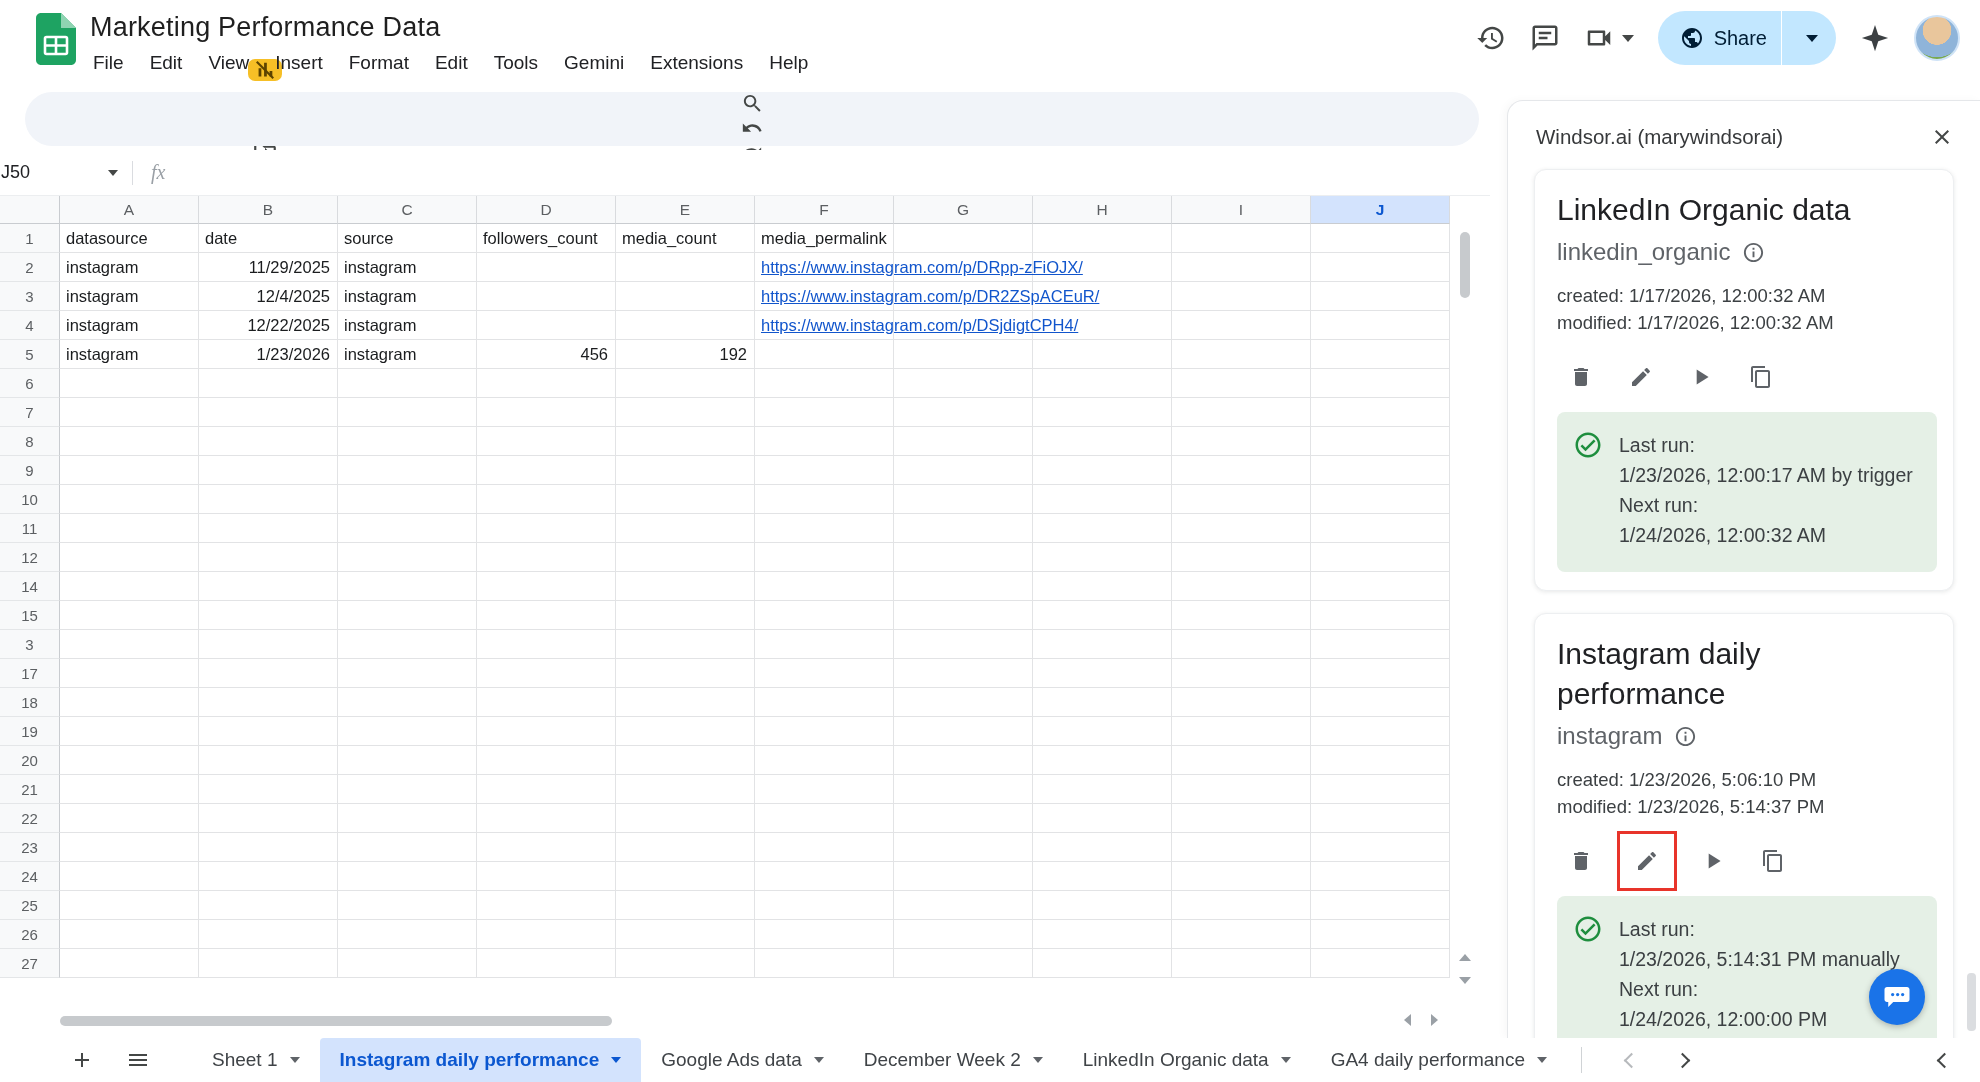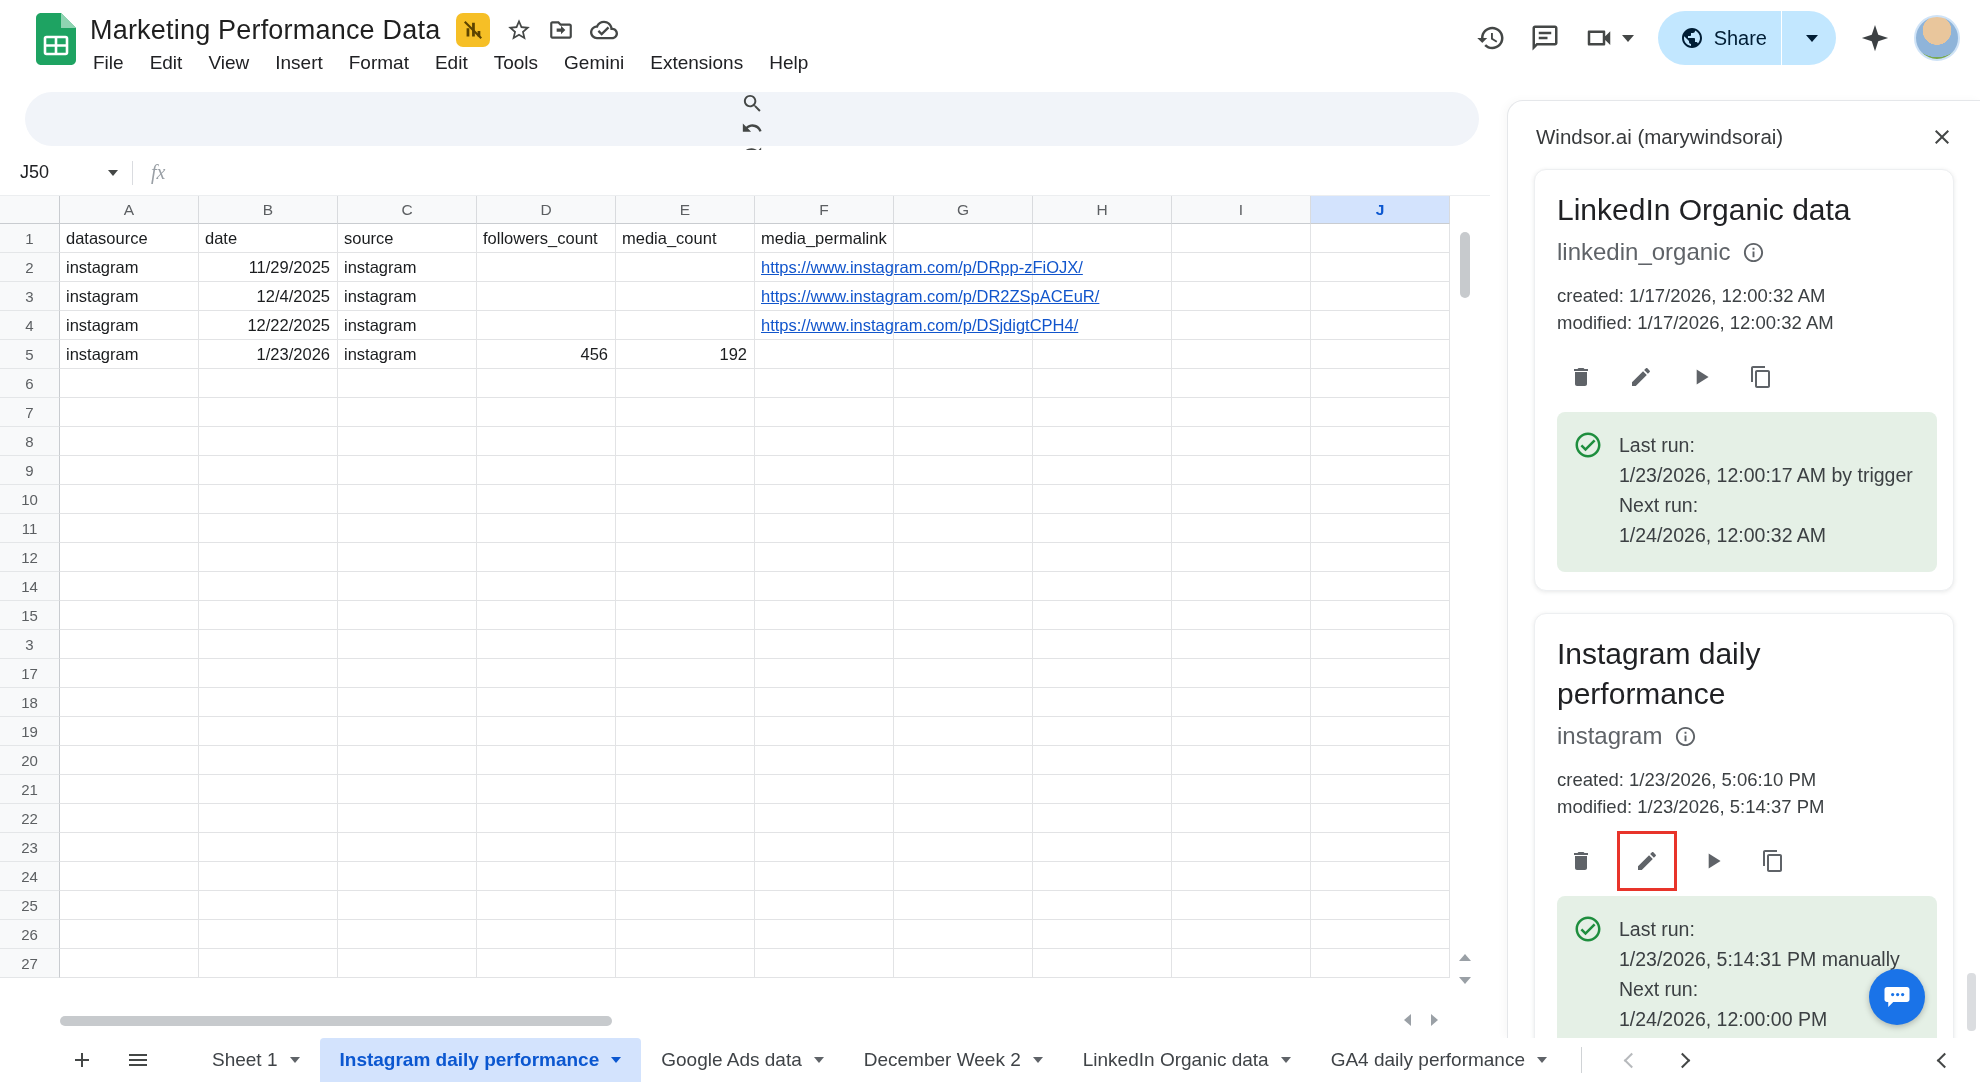--- a/index.html
+++ b/index.html
@@ -5,21 +5,21 @@
   * { margin:0; padding:0; box-sizing:border-box; }
   html,body { width:1980px; height:1082px; overflow:hidden; background:#fff;
     font-family:"Liberation Sans","DejaVu Sans",sans-serif; color:#202124; }
   .app { position:relative; width:1980px; height:1082px; }
   button { background:none; border:0; padding:0; font:inherit; color:inherit; cursor:pointer; }
   svg { display:block; }
 
   
   .titlebar { position:absolute; left:0; top:0; width:1980px; height:88px; background:#fff; }
   .logo { position:absolute; left:36px; top:13px; width:40px; height:52px; }
-  .title-row { position:absolute; left:90px; top:12px; height:36px; display:flex; align-items:center; gap:16px; }
+  .title-row { position:absolute; left:90px; top:12px; height:36px; display:flex; align-items:center; gap:16px;flex-direction:column; }
   .doc-title { font-size:27px; color:#1f1f1f; letter-spacing:.2px; white-space:nowrap; }
   .badge { width:34px; height:34px; border-radius:7px; background:#f6bf26; display:flex; align-items:center; justify-content:center; }
   .tb-ic { color:#444746; }
   .menu-row { position:absolute; left:82px; top:48px; display:flex; gap:4px; }
   .menu-item { font-size:19px; color:#202124; padding:4px 11px; border-radius:8px; }
   .top-right { position:absolute; right:20px; top:8px; height:60px; display:flex; align-items:center; gap:24px; }
   .share-pill { height:54px; background:#c2e7ff; border-radius:27px; display:flex; align-items:center; padding:0 8px 0 22px; gap:10px; color:#001d35; }
   .share-label { font-size:20px; font-weight:500; }
   .share-sep { width:1px; height:54px; background:#ffffff; margin:0 4px; }
   .caret-down { width:0; height:0; border-left:6px solid transparent; border-right:6px solid transparent; border-top:7px solid currentColor; }
@@ -35,21 +35,21 @@
   .strike-l { text-decoration:line-through; font-size:19px; }
   .a-color { display:flex; flex-direction:column; align-items:center; gap:3px; }
   .a-color .bar { width:22px; height:5px; background:#111; }
   .fill-bar { width:22px; height:5px; background:#fff; border:1px solid #d3d6da; }
   .size-box { width:46px; height:32px; border:1.5px solid #6f7378; border-radius:7px; display:flex; align-items:center; justify-content:center; font-size:19px; color:#1f1f1f; }
   .grayed { opacity:.42; }
   .collapse { margin-left:auto; }
 
   
   .formula-row { position:absolute; left:0; top:150px; width:1490px; height:46px; display:flex; align-items:center; border-bottom:1px solid #eceef0; background:#fff; }
-  .name-box { width:118px; padding-left:20px; font-size:18px; color:#202124; display:flex; align-items:center; justify-content:space-between; }
+  .name-box { width:118px; padding-left:1px; font-size:18px; color:#202124; display:flex; align-items:center; justify-content:space-between; }
   .name-box .caret-down { border-left-width:5px; border-right-width:5px; border-top-width:6px; color:#444746; }
   .fx-div { width:1px; height:24px; background:#dadce0; margin:0 18px 0 14px; }
   .fx { font-style:italic; font-family:"Liberation Serif",serif; font-size:20px; color:#9aa0a6; }
 
   
   .grid { position:absolute; left:0; top:196px; width:1492px; height:842px; background:#fff; }
   .hdr-row { display:flex; }
   .corner { width:60px; height:28px; background:#f8f9fa; border-right:1px solid #c9ccd0; border-bottom:1px solid #c9ccd0; }
   .colhdr { width:139px; height:28px; background:#f8f9fa; border-right:1px solid #d9dbde; border-bottom:1px solid #c9ccd0; font-size:15.5px; color:#5c5f62; display:flex; align-items:center; justify-content:center; }
   .colhdr.sel { background:#d3e3fd; color:#0b57d0; font-weight:700; }

